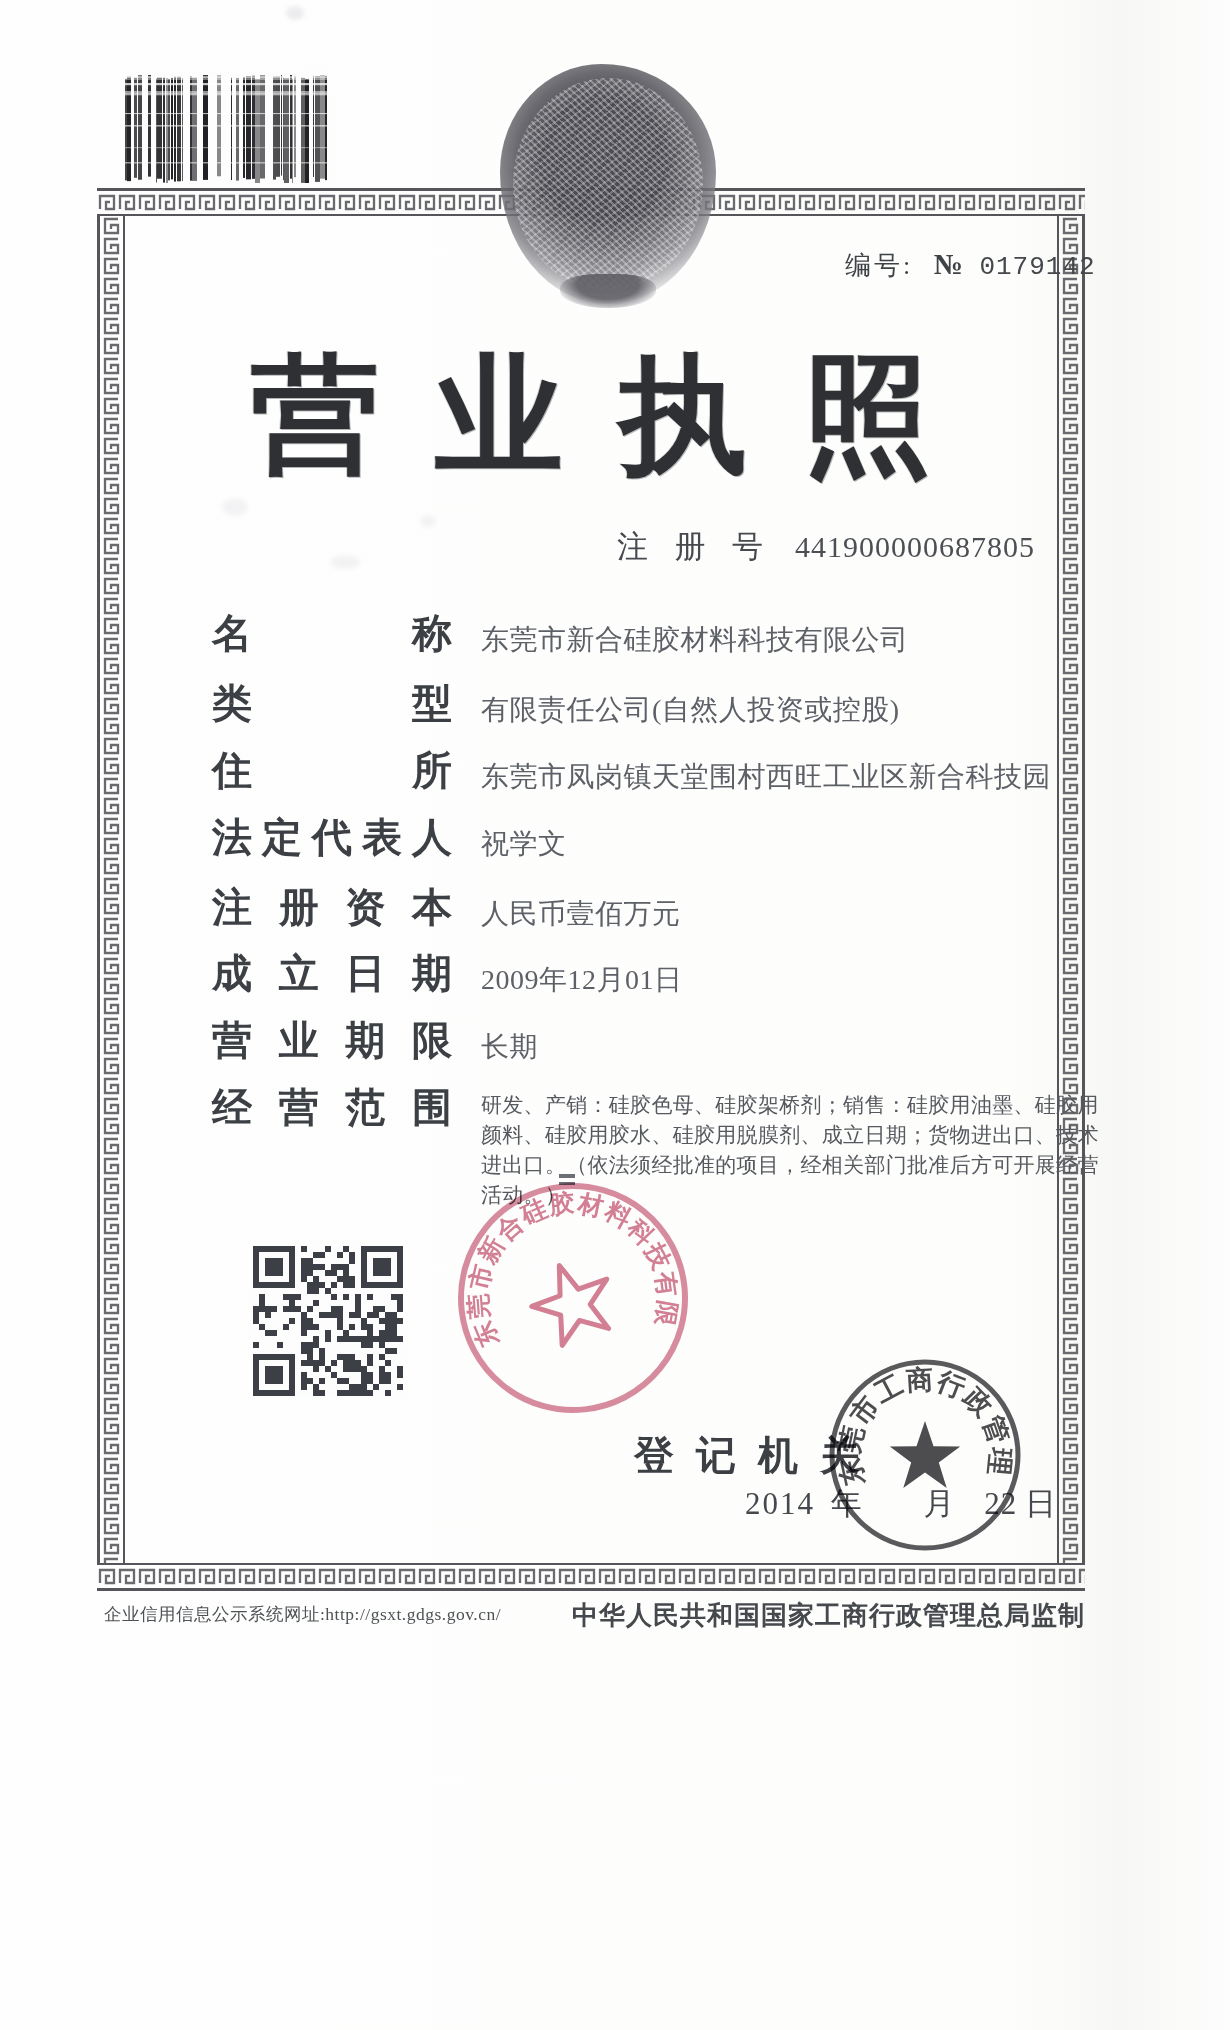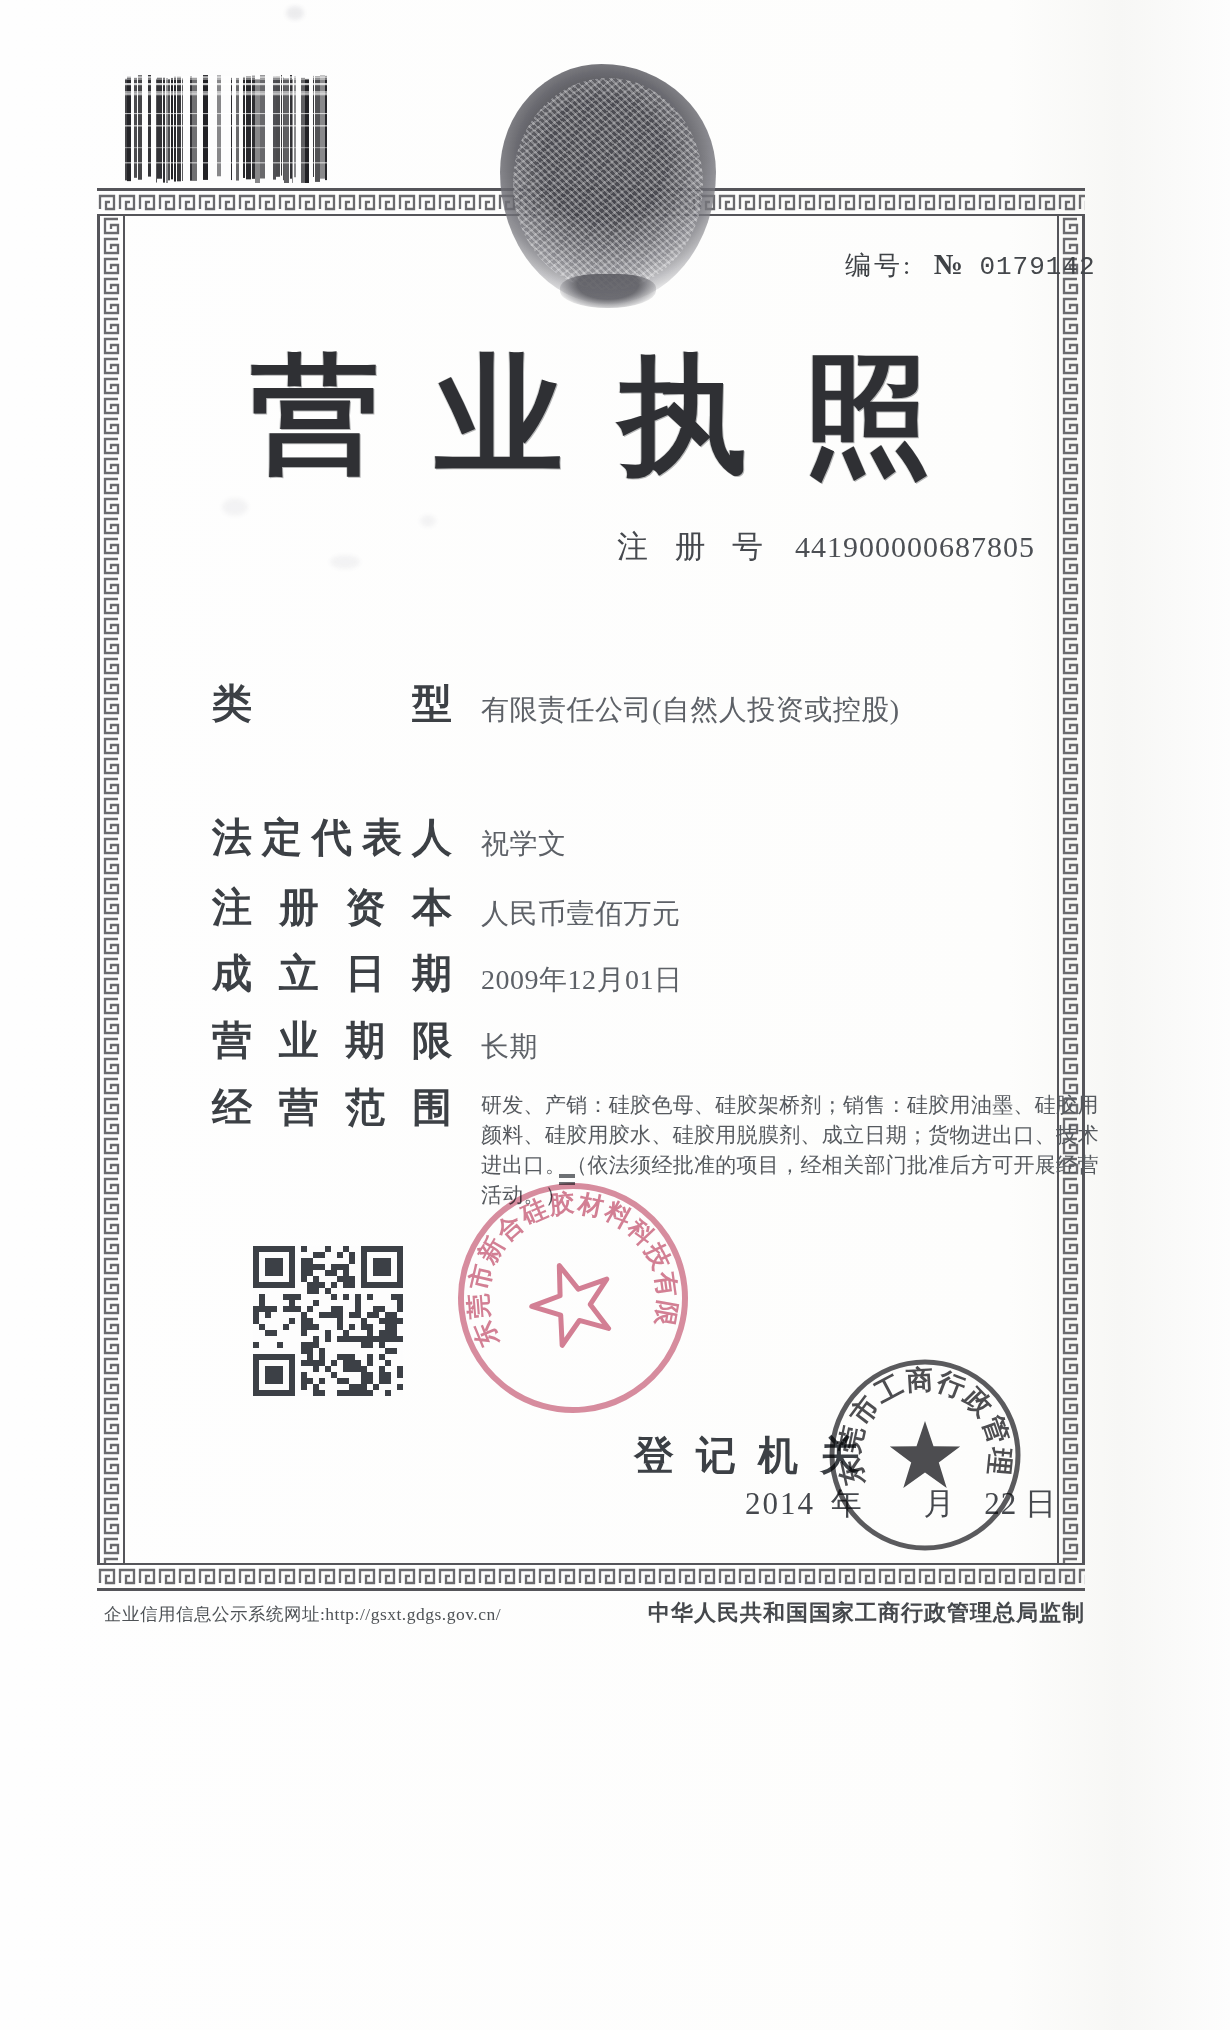--- a/index.html
+++ b/index.html
@@ -98,21 +98,21 @@
   .issue-date .y{letter-spacing:2px;}
   .issue-date .u1{margin-left:8px;}
   .issue-date .u2{margin-left:54px;}
   .issue-date .d{margin-left:22px;letter-spacing:1px;}
 
   
   .black-seal{position:absolute;left:728px;top:1167px;width:200px;height:200px;opacity:.85;mix-blend-mode:multiply;}
 
   
   .footer-left{position:absolute;left:104px;top:1602px;font-size:17.5px;color:#4e5256;letter-spacing:.5px;}
-  .footer-right{position:absolute;right:145px;top:1598px;font-size:22px;color:#45484c;font-weight:bold;letter-spacing:1px;}
+  .footer-right{position:absolute;right:145px;top:1598px;font-size:26px;color:#45484c;font-weight:bold;letter-spacing:1px;}
 
   
   .smudge{position:absolute;background:rgba(90,90,110,.35);filter:blur(2px);opacity:.18;border-radius:50%;}
   .sm1{left:222px;top:498px;width:26px;height:18px;}
   .sm2{left:330px;top:555px;width:30px;height:14px;}
   .sm3{left:286px;top:6px;width:18px;height:14px;opacity:.3;}
   .sm4{left:420px;top:515px;width:16px;height:12px;}
 </style>
 </head>
 <body>
@@ -904,23 +904,31 @@
       <span class="num">0179142</span>
     </div>
 
     <div class="title">营业执照</div>
 
     <div class="regno">
       <span class="lbl">注册号</span>
       <span class="val">441900000687805</span>
     </div>
 
+    <div class="row r0">
+      <span class="row-label">名称</span>
+      <span class="row-value">东莞市新合硅胶材料科技有限公司</span>
+    </div>
     <div class="row r1">
       <span class="row-label">类型</span>
       <span class="row-value">有限责任公司(自然人投资或控股)</span>
+    </div>
+    <div class="row r2">
+      <span class="row-label">住所</span>
+      <span class="row-value">东莞市凤岗镇天堂围村西旺工业区新合科技园</span>
     </div>
     <div class="row r3">
       <span class="row-label">法定代表人</span>
       <span class="row-value">祝学文</span>
     </div>
     <div class="row r4">
       <span class="row-label">注册资本</span>
       <span class="row-value">人民币壹佰万元</span>
     </div>
     <div class="row r5">

